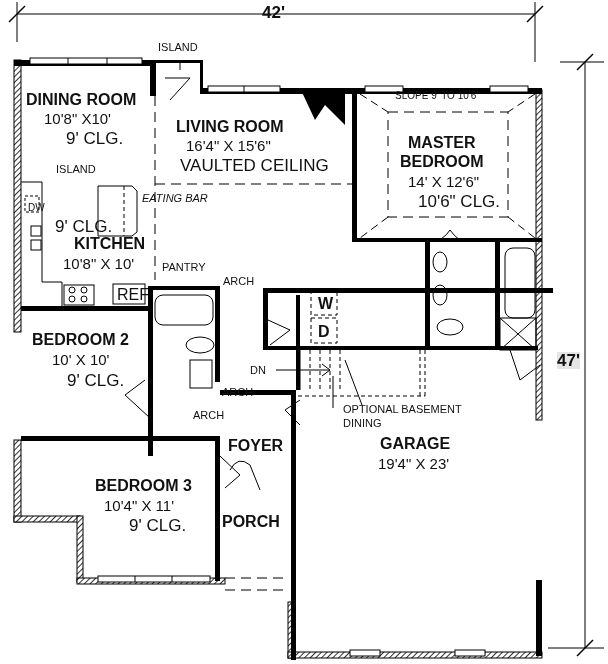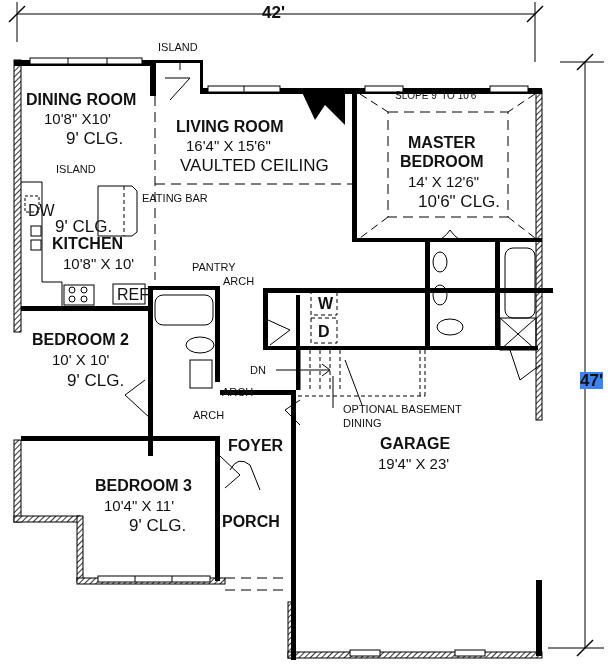--- a/index.html
+++ b/index.html
@@ -159,43 +159,43 @@
     <path d="M220 456 L240 475 L225 488"></path>
     <path d="M230 470 q8 -15 20 -5 L260 490"></path>
     <path d="M268 320 L290 330 L270 345"></path>
     <path d="M510 350 L520 380 L540 365"></path>
     <path d="M300 400 L285 410 L300 425"></path>
   </g>
 </svg>
 
 <div class="lbl note" style="left:158px;top:42px;">ISLAND</div>
 <div class="lbl big" style="left:262px;top:4px;text-align:right;">42'</div>
-<div class="lbl big" style="left:580px;top:352px;background:#3b82f6;margin-top:20px;">47'</div>
+<div class="lbl big" style="left:557px;top:352px;background:#e5e5e5;">47'</div>
 
 <div class="lbl rn" style="left:26px;top:92px;">DINING ROOM</div>
 <div class="lbl dim" style="left:44px;top:111px;">10'8" X10'</div>
 <div class="lbl clg" style="left:66px;top:130px;">9' CLG.</div>
 
 <div class="lbl rn" style="left:176px;top:119px;">LIVING ROOM</div>
 <div class="lbl dim" style="left:186px;top:138px;">16'4" X 15'6"</div>
 <div class="lbl clg" style="left:180px;top:157px;">VAULTED CEILING</div>
 
 <div class="lbl clg" style="left:395px;top:91px;font-size:10px;">SLOPE 9' TO 10'6"</div>
 <div class="lbl rn" style="left:408px;top:135px;">MASTER</div>
 <div class="lbl rn" style="left:400px;top:154px;">BEDROOM</div>
 <div class="lbl dim" style="left:408px;top:174px;">14' X 12'6"</div>
 <div class="lbl clg" style="left:418px;top:193px;">10'6" CLG.</div>
 
 <div class="lbl note" style="left:56px;top:164px;">ISLAND</div>
-<div class="lbl note" style="left:142px;top:193px;">EATING BAR</div>
-<div class="lbl clg" style="left:28px;top:203px;font-size:16px;">DW</div>
+<div class="lbl note" style="left:142px;top:193px;font-style:italic;">EATING BAR</div>
+<div class="lbl clg" style="left:28px;top:203px;font-size:10px;">DW</div>
 <div class="lbl clg" style="left:55px;top:218px;">9' CLG.</div>
-<div class="lbl rn" style="left:52px;top:236px;">KITCHEN</div>
+<div class="lbl rn" style="left:74px;top:236px;">KITCHEN</div>
 <div class="lbl dim" style="left:63px;top:256px;">10'8" X 10'</div>
-<div class="lbl note" style="left:162px;top:262px;margin-left:30px;">PANTRY</div>
+<div class="lbl note" style="left:162px;top:262px;">PANTRY</div>
 <div class="lbl clg" style="left:117px;top:287px;font-size:16px;">REF</div>
 <div class="lbl note" style="left:223px;top:276px;">ARCH</div>
 
 <div class="lbl rn" style="left:32px;top:332px;">BEDROOM 2</div>
 <div class="lbl dim" style="left:52px;top:352px;">10' X 10'</div>
 <div class="lbl clg" style="left:67px;top:372px;">9' CLG.</div>
 
 <div class="lbl rn" style="left:318px;top:296px;">W</div>
 <div class="lbl rn" style="left:318px;top:324px;">D</div>
 <div class="lbl note" style="left:250px;top:365px;text-align:center;">DN</div>

